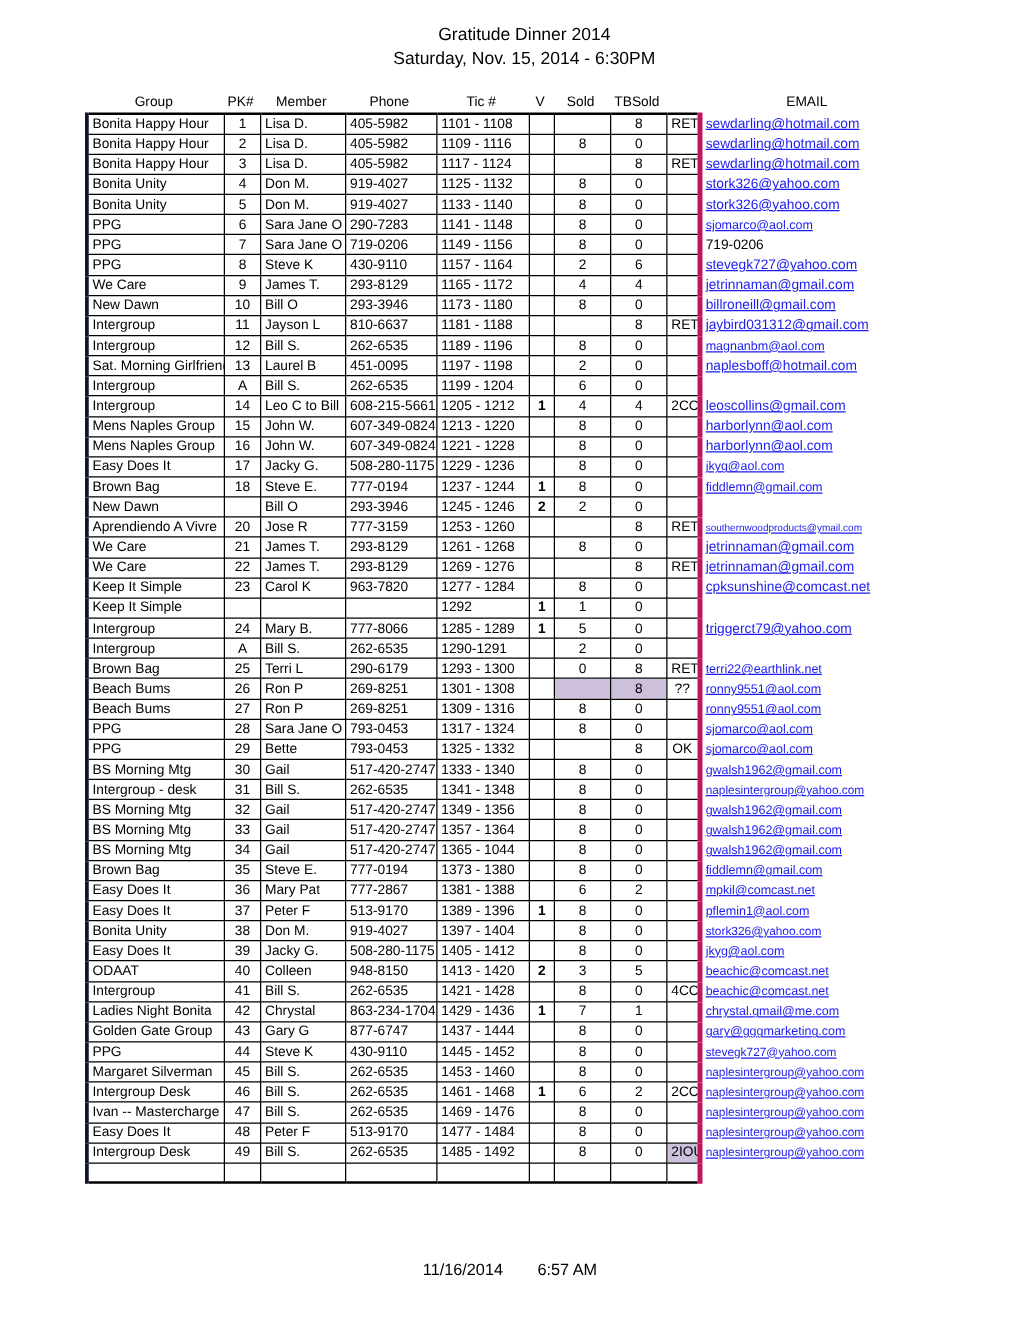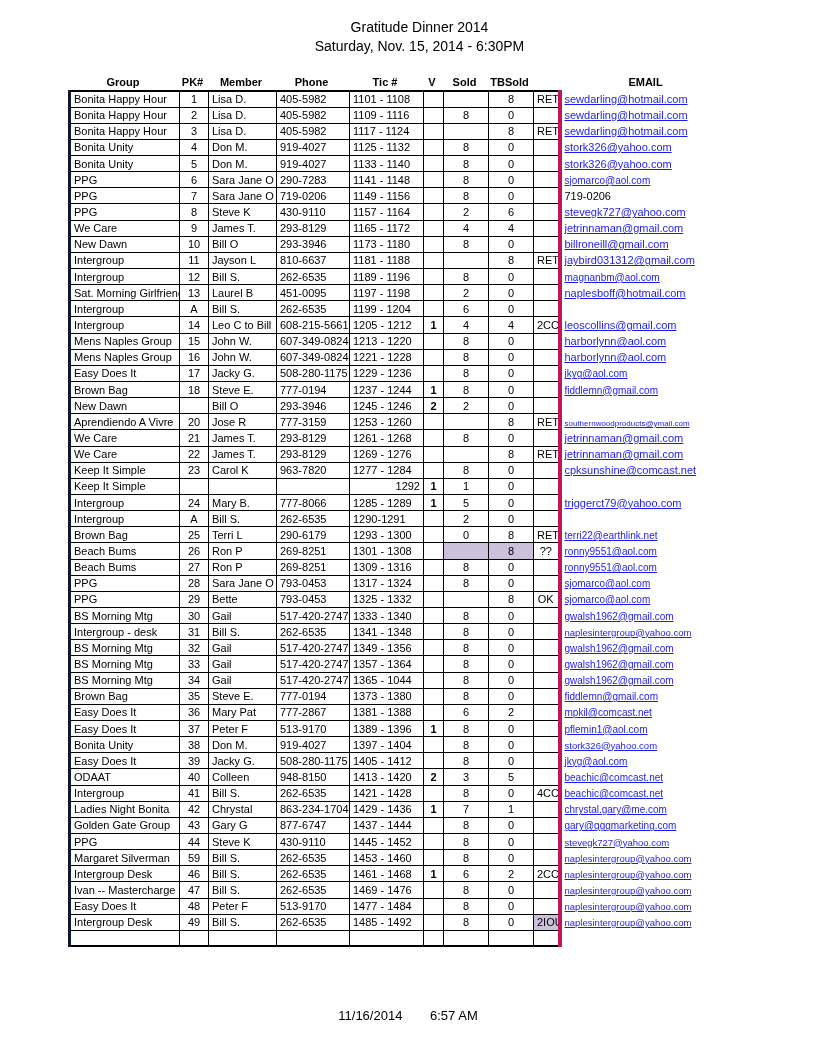--- a/index.html
+++ b/index.html
@@ -4,40 +4,40 @@
 <style>
   * { margin:0; padding:0; box-sizing:border-box; }
   html,body { width:816px; height:1056px; background:#fff; font-family:"Liberation Sans", sans-serif; color:#000; }
   body { position:relative; overflow:hidden; }
 
   .title-block { position:absolute; top:18px; left:0; width:816px; text-align:center;padding-left:23px; }
   .title-line { font-size:14px; line-height:19px; }
 
   .sheet { position:absolute; left:68px; top:73px; }
 
-  .hdr-row { display:flex; font-weight:bold; font-size:11px; height:17px; align-items:flex-end; padding-bottom:2px; }
+  .hdr-row { display:flex; font-weight:normal; font-size:11px; height:17px; align-items:flex-end; padding-bottom:2px; }
   .hdr-cell { text-align:center; white-space:nowrap; }
   .hw-group{width:110px}.hw-pk{width:29px}.hw-member{width:68px}.hw-phone{width:73px}
   .hw-tic{width:74px}.hw-v{width:20px}.hw-sold{width:45px}.hw-tb{width:45px}
   .hw-ret{width:26px}.hw-email{width:175px}
 
   table.grid { border-collapse:collapse; table-layout:fixed; width:665px; font-size:11px; }
   table.grid td { height:16.15px; padding:0 3px; white-space:nowrap; overflow:hidden; vertical-align:middle; }
   td.b { border:1px solid #000; }
   tr:first-child td.b { border-top:2px solid #000; }
   tr:last-child  td.b { border-bottom:2px solid #000; }
   td.b:first-child { border-left:3px solid #0f172a; }
   td.c-ret { border-right:4px solid #be185d; }
 
   td.c-group { text-align:left; }
   td.c-pk, td.c-v, td.c-sold, td.c-tbsold { text-align:center; }
   td.c-member, td.c-phone, td.c-tic { text-align:left; }
   td.c-v { font-weight:bold; }
   td.c-ret { text-align:center; padding:0 1px; }
-  td.tic-right { text-align:right; }
+  td.tic-right { text-align:left; }
   td.shaded { background:var(--shade,#ccc0da); }
 
   td.c-email { border:none; padding-left:5px; text-align:left; }
   .email-link { color:var(--link,#1c1cf0); text-decoration:underline; cursor:pointer; }
   .em-n { font-size:11px; }
   .em-b { font-size:10px; }
   .em-s { font-size:9.5px; }
   .em-t { font-size:8px; }
   .em-p { font-size:11px; color:#000; text-decoration:none; cursor:default; }
 
@@ -611,21 +611,21 @@
         <tr>
           <td class="b c-group">Ladies Night Bonita</td>
           <td class="b c-pk">42</td>
           <td class="b c-member">Chrystal</td>
           <td class="b c-phone">863-234-1704</td>
           <td class="b c-tic">1429 - 1436</td>
           <td class="b c-v">1</td>
           <td class="b c-sold">7</td>
           <td class="b c-tbsold">1</td>
           <td class="b c-ret"></td>
-          <td class="c-email"><span class="email-link em-b">chrystal.gary@me.com</span></td>
+          <td class="c-email"><span class="email-link em-b">chrystal.gmail@me.com</span></td>
         </tr>
         <tr>
           <td class="b c-group">Golden Gate Group</td>
           <td class="b c-pk">43</td>
           <td class="b c-member">Gary G</td>
           <td class="b c-phone">877-6747</td>
           <td class="b c-tic">1437 - 1444</td>
           <td class="b c-v"></td>
           <td class="b c-sold">8</td>
           <td class="b c-tbsold">0</td>
@@ -639,21 +639,21 @@
           <td class="b c-phone">430-9110</td>
           <td class="b c-tic">1445 - 1452</td>
           <td class="b c-v"></td>
           <td class="b c-sold">8</td>
           <td class="b c-tbsold">0</td>
           <td class="b c-ret"></td>
           <td class="c-email"><span class="email-link em-s">stevegk727@yahoo.com</span></td>
         </tr>
         <tr>
           <td class="b c-group">Margaret Silverman</td>
-          <td class="b c-pk">59</td>
+          <td class="b c-pk">45</td>
           <td class="b c-member">Bill S.</td>
           <td class="b c-phone">262-6535</td>
           <td class="b c-tic">1453 - 1460</td>
           <td class="b c-v"></td>
           <td class="b c-sold">8</td>
           <td class="b c-tbsold">0</td>
           <td class="b c-ret"></td>
           <td class="c-email"><span class="email-link em-s">naplesintergroup@yahoo.com</span></td>
         </tr>
         <tr>

